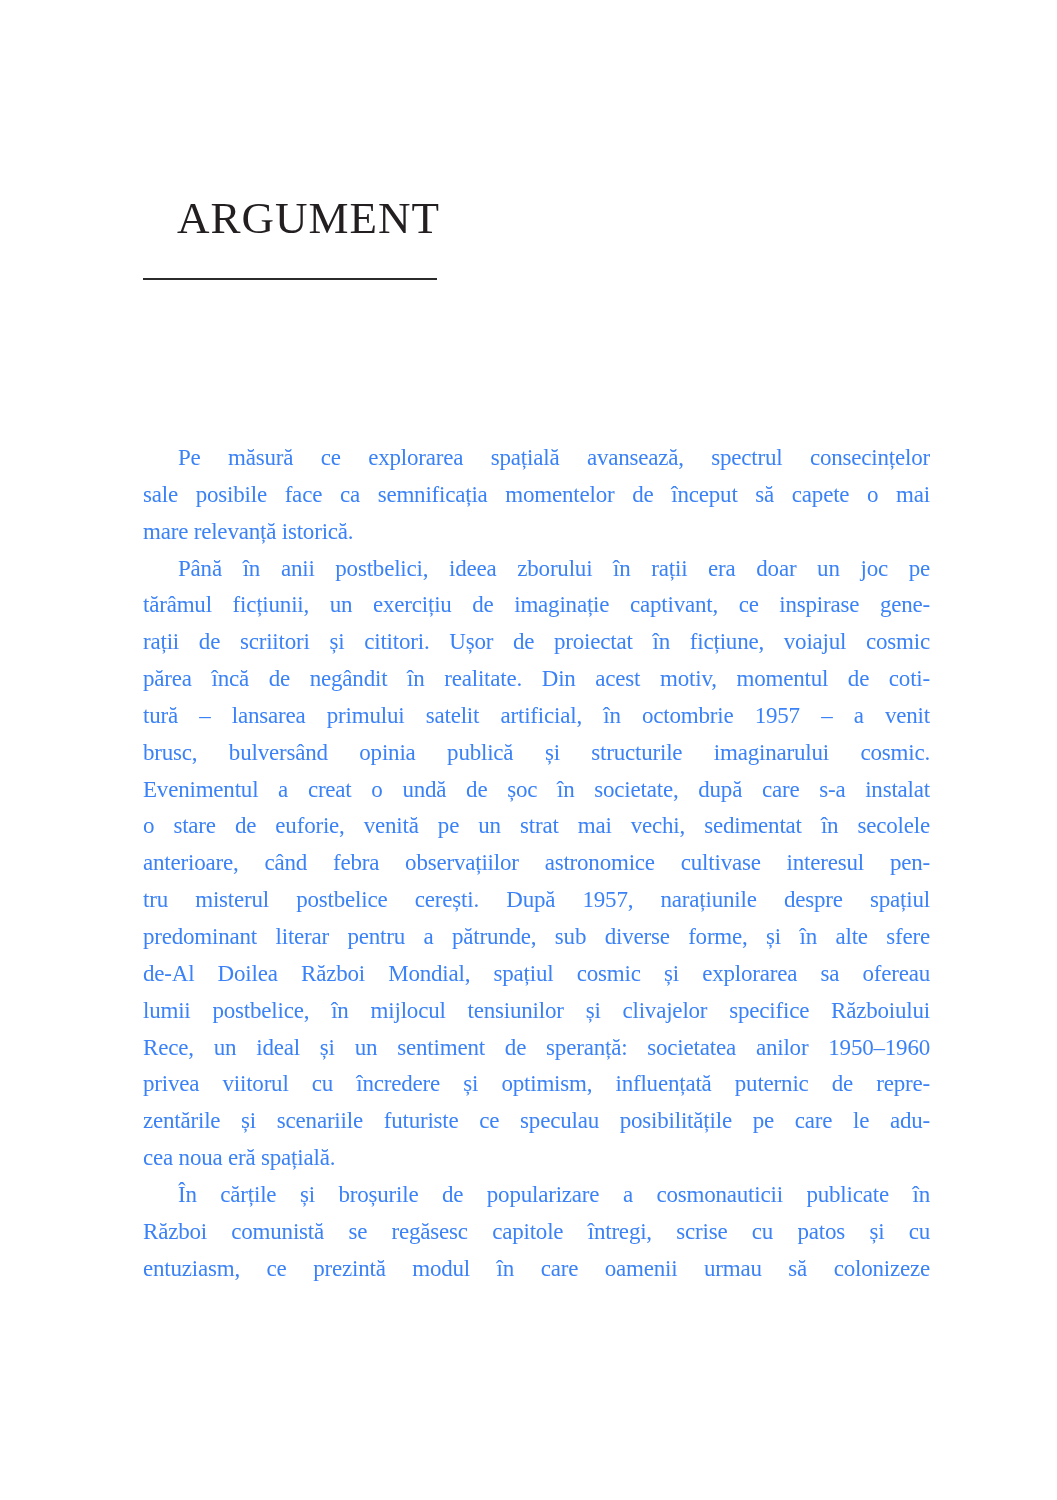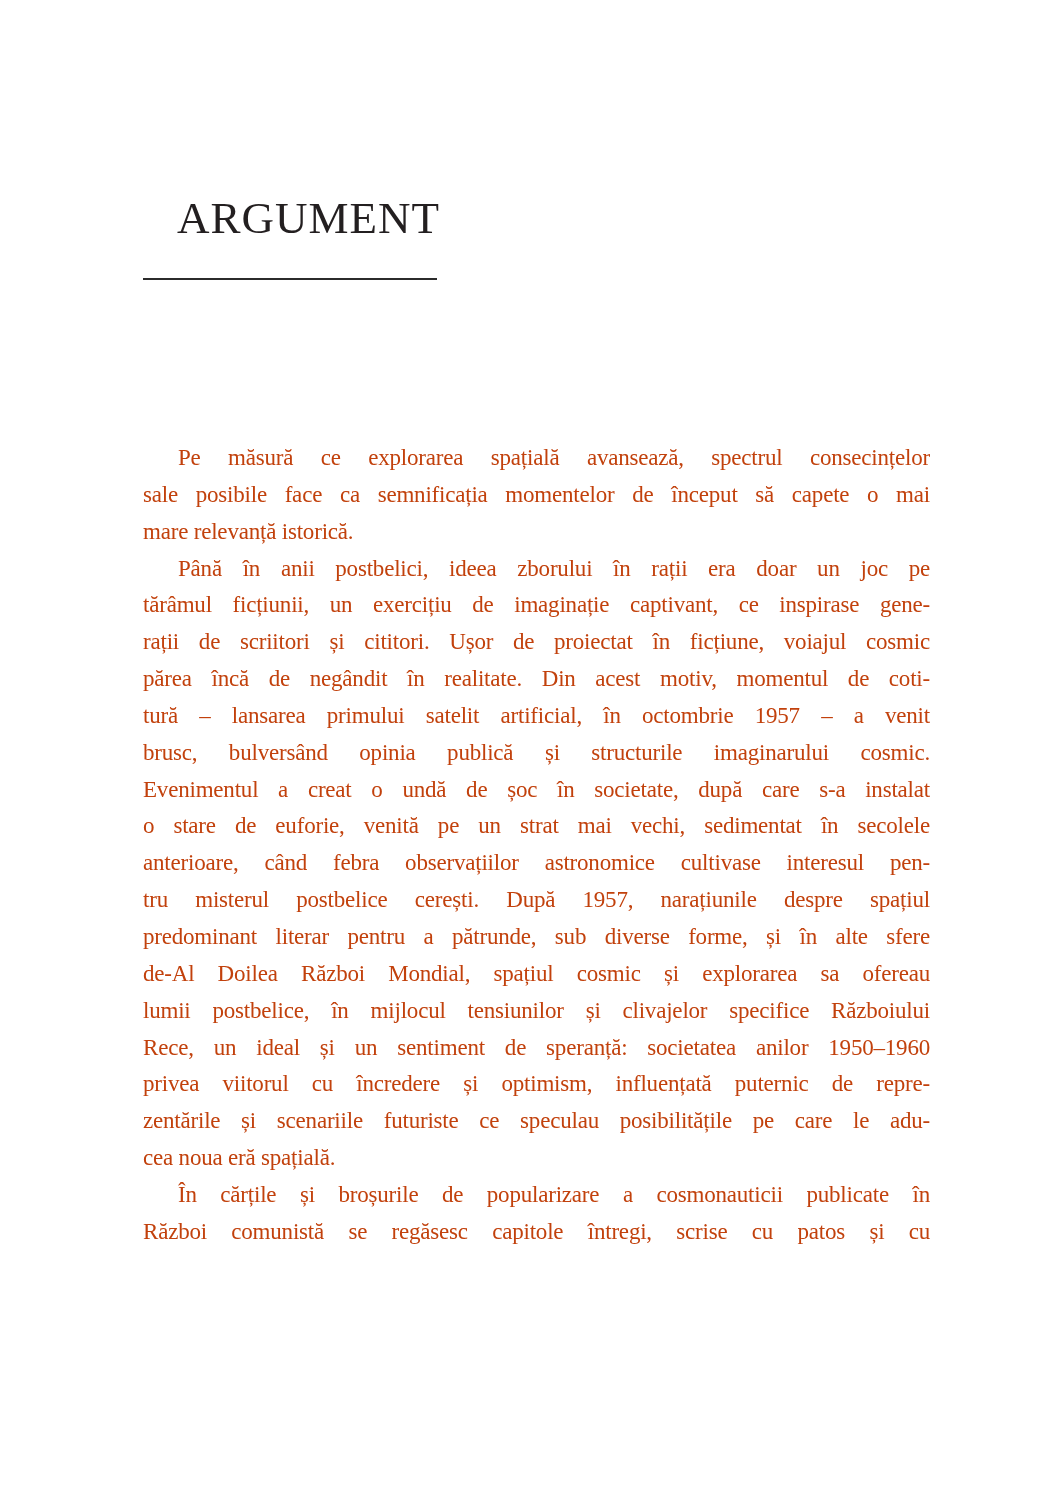--- a/index.html
+++ b/index.html
@@ -39,21 +39,21 @@
   .body-block {
     position: absolute;
     left: 143px;
     top: 440px;
     width: 787px;
   }
   .line {
     font-size: 23px;
     line-height: 36.85px;
     letter-spacing: -0.2px;
-    color: #c2410c;
+    color: #3b82f6;
     text-align: justify;
     text-align-last: justify;
     overflow: hidden;
   }
   .line.first {
     text-indent: 35px;
   }
   .line.ragged {
     text-align-last: left;
     font-family: Liberation Serif, serif;
@@ -81,14 +81,15 @@
       <div class="line">tru misterul postbelice cerești. După 1957, narațiunile despre spațiul</div>
       <div class="line">predominant literar pentru a pătrunde, sub diverse forme, și în alte sfere</div>
       <div class="line">de-Al Doilea Război Mondial, spațiul cosmic și explorarea sa ofereau</div>
       <div class="line">lumii postbelice, în mijlocul tensiunilor și clivajelor specifice Războiului</div>
       <div class="line">Rece, un ideal și un sentiment de speranță: societatea anilor 1950–1960</div>
       <div class="line">privea viitorul cu încredere și optimism, influențată puternic de repre-</div>
       <div class="line">zentările și scenariile futuriste ce speculau posibilitățile pe care le adu-</div>
       <div class="line ragged">cea noua eră spațială.</div>
       <div class="line first">În cărțile și broșurile de popularizare a cosmonauticii publicate în</div>
       <div class="line">Război comunistă se regăsesc capitole întregi, scrise cu patos și cu</div>
+      <div class="line">entuziasm, ce prezintă modul în care oamenii urmau să colonizeze</div>
     </div>
 </div>
 
 </body></html>

